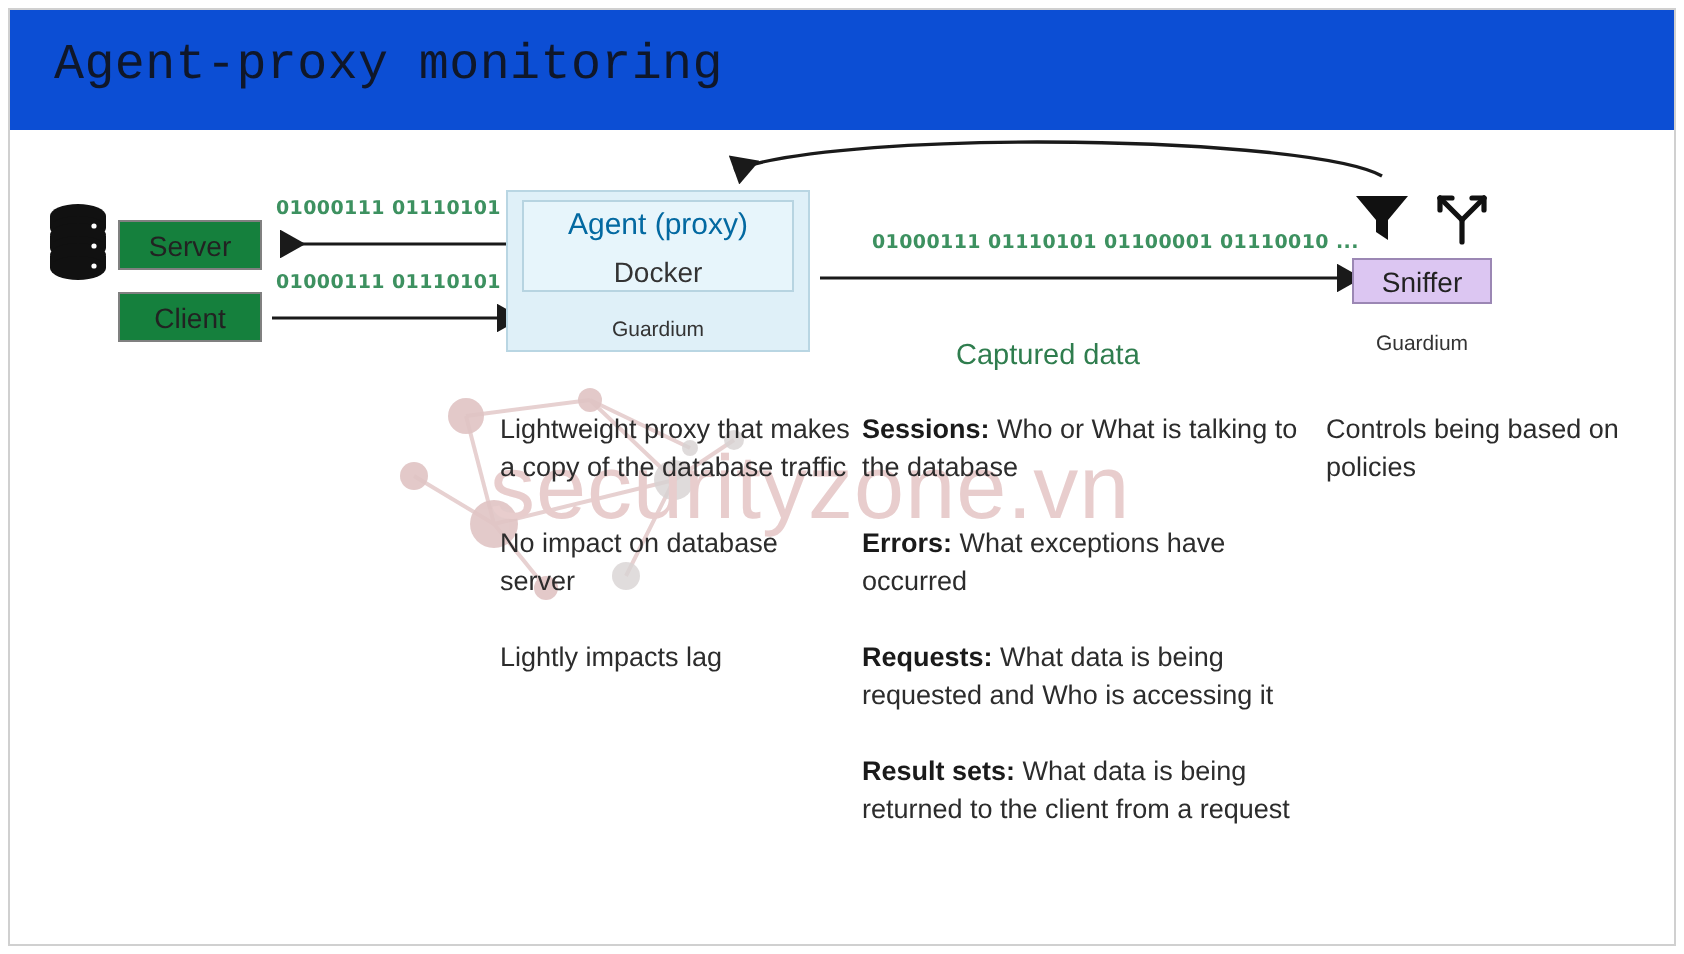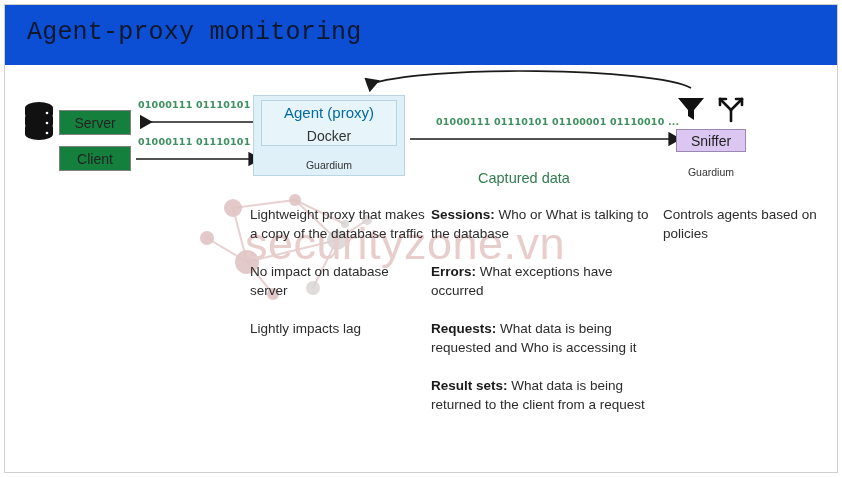--- a/index.html
+++ b/index.html
@@ -378,17 +378,17 @@
     <p class="para">
       <b>Requests:</b><span> What data is being requested and Who is accessing it</span>
     </p>
     <p class="para">
       <b>Result sets:</b><span> What data is being returned to the client from a request</span>
     </p>
   </div>
 
   <div class="col col-right">
     <p class="para">
-      <b></b><span>Controls agents based on policies</span>
+      <b></b><span>Controls being based on policies</span>
     </p>
   </div>
 
 </div>
 
 </body></html>

